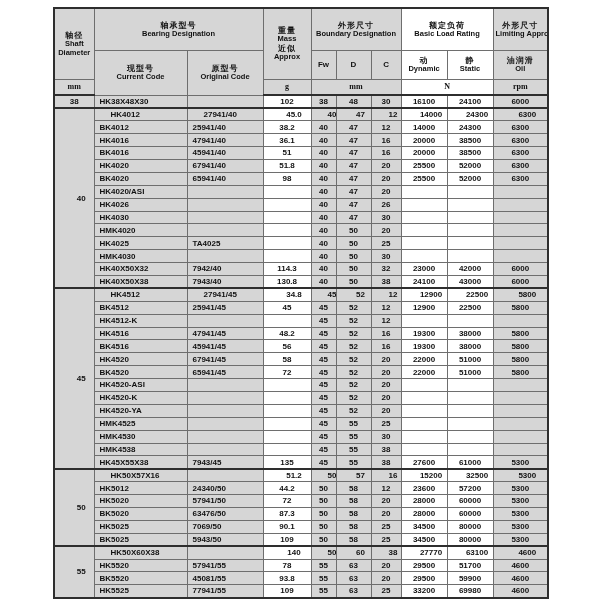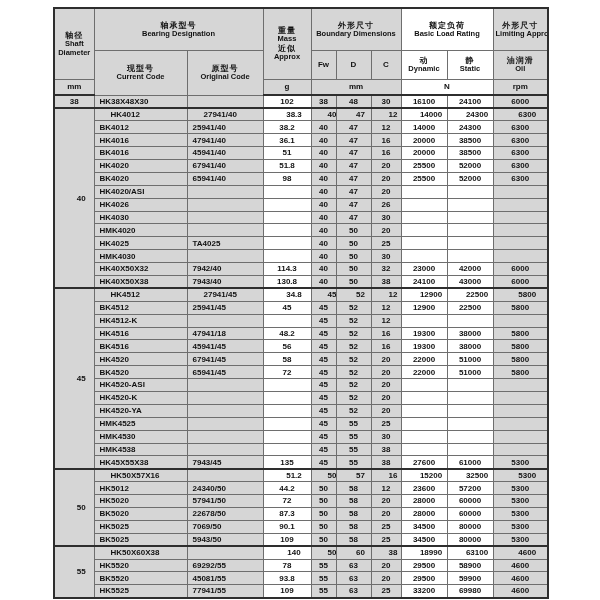--- a/index.html
+++ b/index.html
@@ -10,21 +10,21 @@
   .spec th,.spec td{border:1px solid #6e6e6e;padding:0 2px;text-align:center;
                     font-size:8px;font-weight:bold;line-height:1.15;overflow:hidden;white-space:nowrap;}
   .spec thead th{font-weight:bold;}
   .gray{background:#d6d6d6;}
   .white{background:#ffffff;}
   .zh{display:block;font-size:8px;letter-spacing:1px;}
   .en{display:block;font-size:7.5px;letter-spacing:0;}
   thead tr.h1 th{height:41px;}
   thead tr.h2 th{height:28px;}
   thead tr.h3 th{height:14px;}
-  thead tr.h3 th{border-bottom:2px solid #2e2e2e;}
+  thead tr.h3 th{border-bottom:2px solid #2e2e2e;font-family:Liberation Serif, serif;}
   tbody tr{height:12.9px;}
   tbody td{font-size:8px;}
   td.left{text-align:left;padding-left:5px;}
   tr.group-first td{border-top:2px solid #2e2e2e;padding-left:16px;}
   td.shaft{font-size:8px;}
 </style>
 </head>
 <body>
 
 <div class="page">
@@ -53,21 +53,21 @@
           <span class="en">Bearing Designation</span>
         </th>
         <th class="gray" rowspan="2">
           <span class="zh">重量</span>
           <span class="en">Mass</span>
           <span class="zh">近似</span>
           <span class="en">Approx</span>
         </th>
         <th class="gray" colspan="3">
           <span class="zh">外形尺寸</span>
-          <span class="en">Boundary Dimensions</span>
+          <span class="en">Boundary Designation</span>
         </th>
         <th class="white" colspan="2">
           <span class="zh">额定负荷</span>
           <span class="en">Basic Load Rating</span>
         </th>
         <th class="gray">
           <span class="zh">外形尺寸</span>
           <span class="en">Limiting Approx</span>
         </th>
       </tr>
@@ -114,21 +114,21 @@
           <td class="gray">48</td>
           <td class="gray">30</td>
           <td class="white">16100</td>
           <td class="white">24100</td>
           <td class="gray">6000</td>
         </tr>
         <tr class="group-first">
           <td rowspan="14" class="gray shaft">40</td>
           <td class="gray left">HK4012</td>
           <td class="gray left">27941/40</td>
-          <td class="white">38.3</td>
+          <td class="white">45.0</td>
           <td class="gray">40</td>
           <td class="gray">47</td>
           <td class="gray">12</td>
           <td class="white">14000</td>
           <td class="white">24300</td>
           <td class="gray">6300</td>
         </tr>
         <tr>
           <td class="gray left">BK4012</td>
           <td class="gray left">25941/40</td>
@@ -301,21 +301,21 @@
           <td class="white"></td>
           <td class="gray">45</td>
           <td class="gray">52</td>
           <td class="gray">12</td>
           <td class="white"></td>
           <td class="white"></td>
           <td class="gray"></td>
         </tr>
         <tr>
           <td class="gray left">HK4516</td>
-          <td class="gray left">47941/18</td>
+          <td class="gray left">47941/45</td>
           <td class="white">48.2</td>
           <td class="gray">45</td>
           <td class="gray">52</td>
           <td class="gray">16</td>
           <td class="white">19300</td>
           <td class="white">38000</td>
           <td class="gray">5800</td>
         </tr>
         <tr>
           <td class="gray left">BK4516</td>
@@ -456,21 +456,21 @@
           <td class="white">72</td>
           <td class="gray">50</td>
           <td class="gray">58</td>
           <td class="gray">20</td>
           <td class="white">28000</td>
           <td class="white">60000</td>
           <td class="gray">5300</td>
         </tr>
         <tr>
           <td class="gray left">BK5020</td>
-          <td class="gray left">22678/50</td>
+          <td class="gray left">63476/50</td>
           <td class="white">87.3</td>
           <td class="gray">50</td>
           <td class="gray">58</td>
           <td class="gray">20</td>
           <td class="white">28000</td>
           <td class="white">60000</td>
           <td class="gray">5300</td>
         </tr>
         <tr>
           <td class="gray left">HK5025</td>
@@ -495,33 +495,33 @@
           <td class="gray">5300</td>
         </tr>
         <tr class="group-first">
           <td rowspan="4" class="gray shaft">55</td>
           <td class="gray left">HK50X60X38</td>
           <td class="gray left"></td>
           <td class="white">140</td>
           <td class="gray">50</td>
           <td class="gray">60</td>
           <td class="gray">38</td>
-          <td class="white">18990</td>
+          <td class="white">27770</td>
           <td class="white">63100</td>
           <td class="gray">4600</td>
         </tr>
         <tr>
           <td class="gray left">HK5520</td>
-          <td class="gray left">69292/55</td>
+          <td class="gray left">57941/55</td>
           <td class="white">78</td>
           <td class="gray">55</td>
           <td class="gray">63</td>
           <td class="gray">20</td>
           <td class="white">29500</td>
-          <td class="white">58900</td>
+          <td class="white">51700</td>
           <td class="gray">4600</td>
         </tr>
         <tr>
           <td class="gray left">BK5520</td>
           <td class="gray left">45081/55</td>
           <td class="white">93.8</td>
           <td class="gray">55</td>
           <td class="gray">63</td>
           <td class="gray">20</td>
           <td class="white">29500</td>

